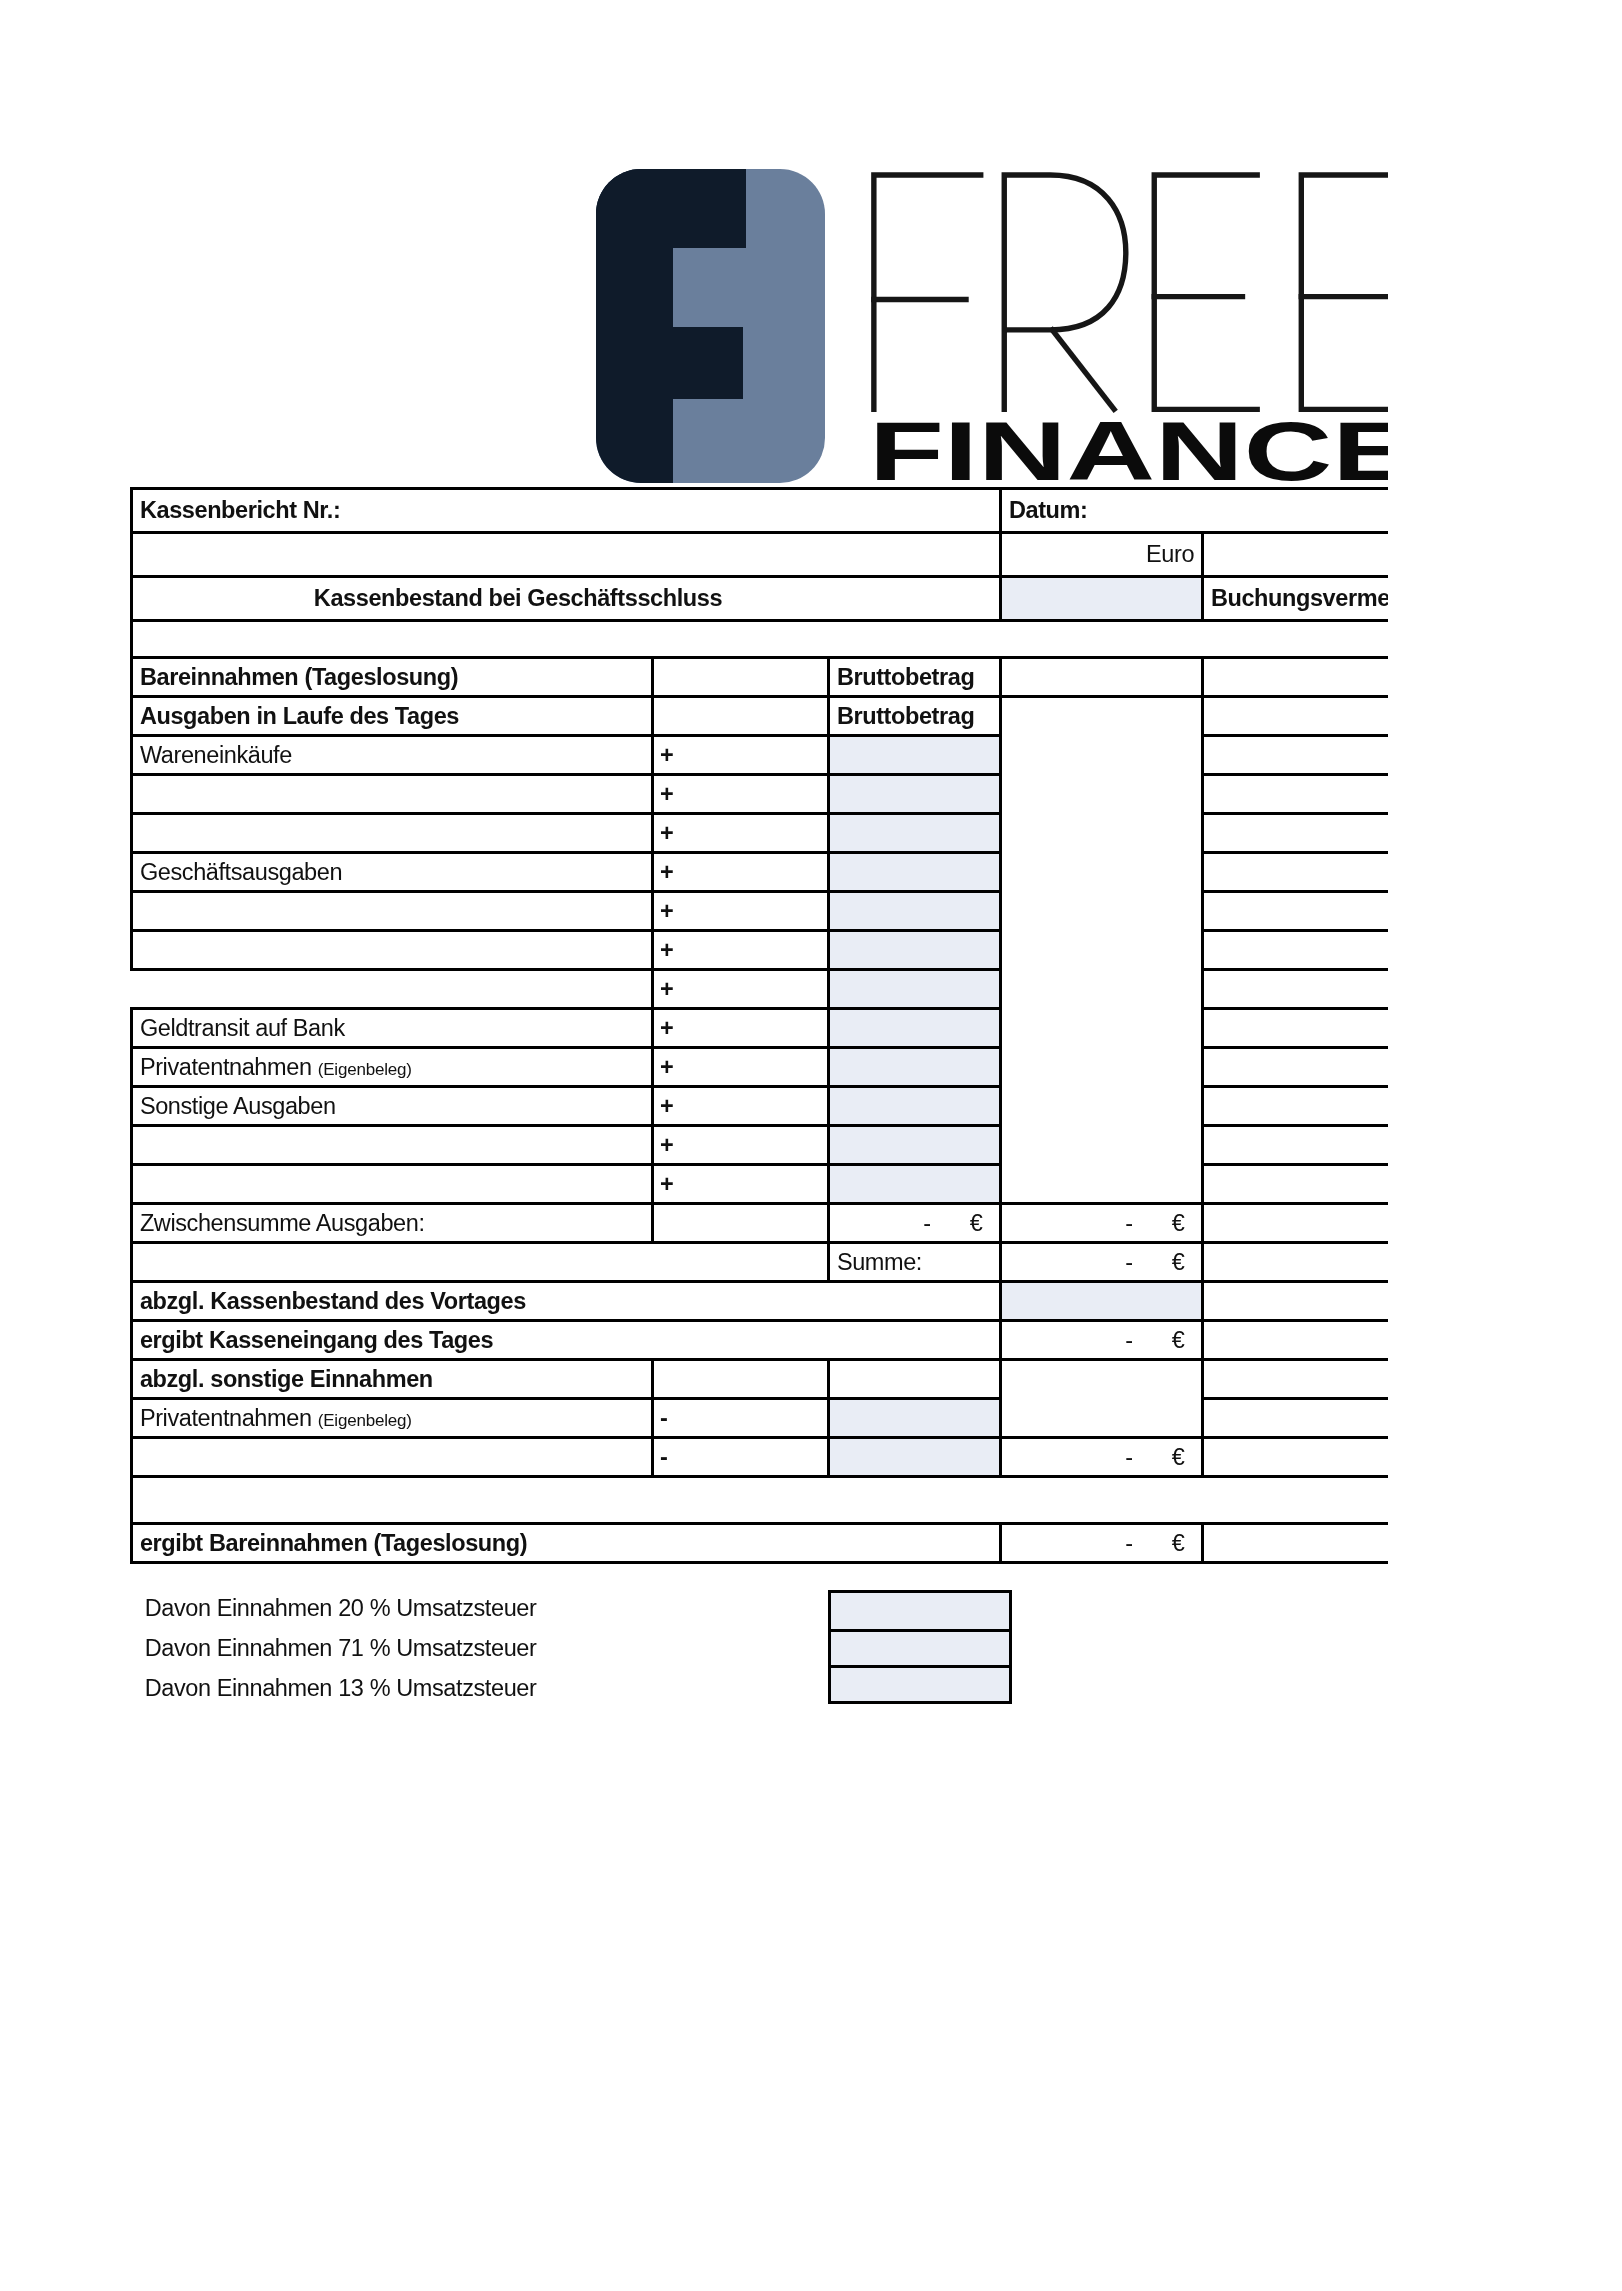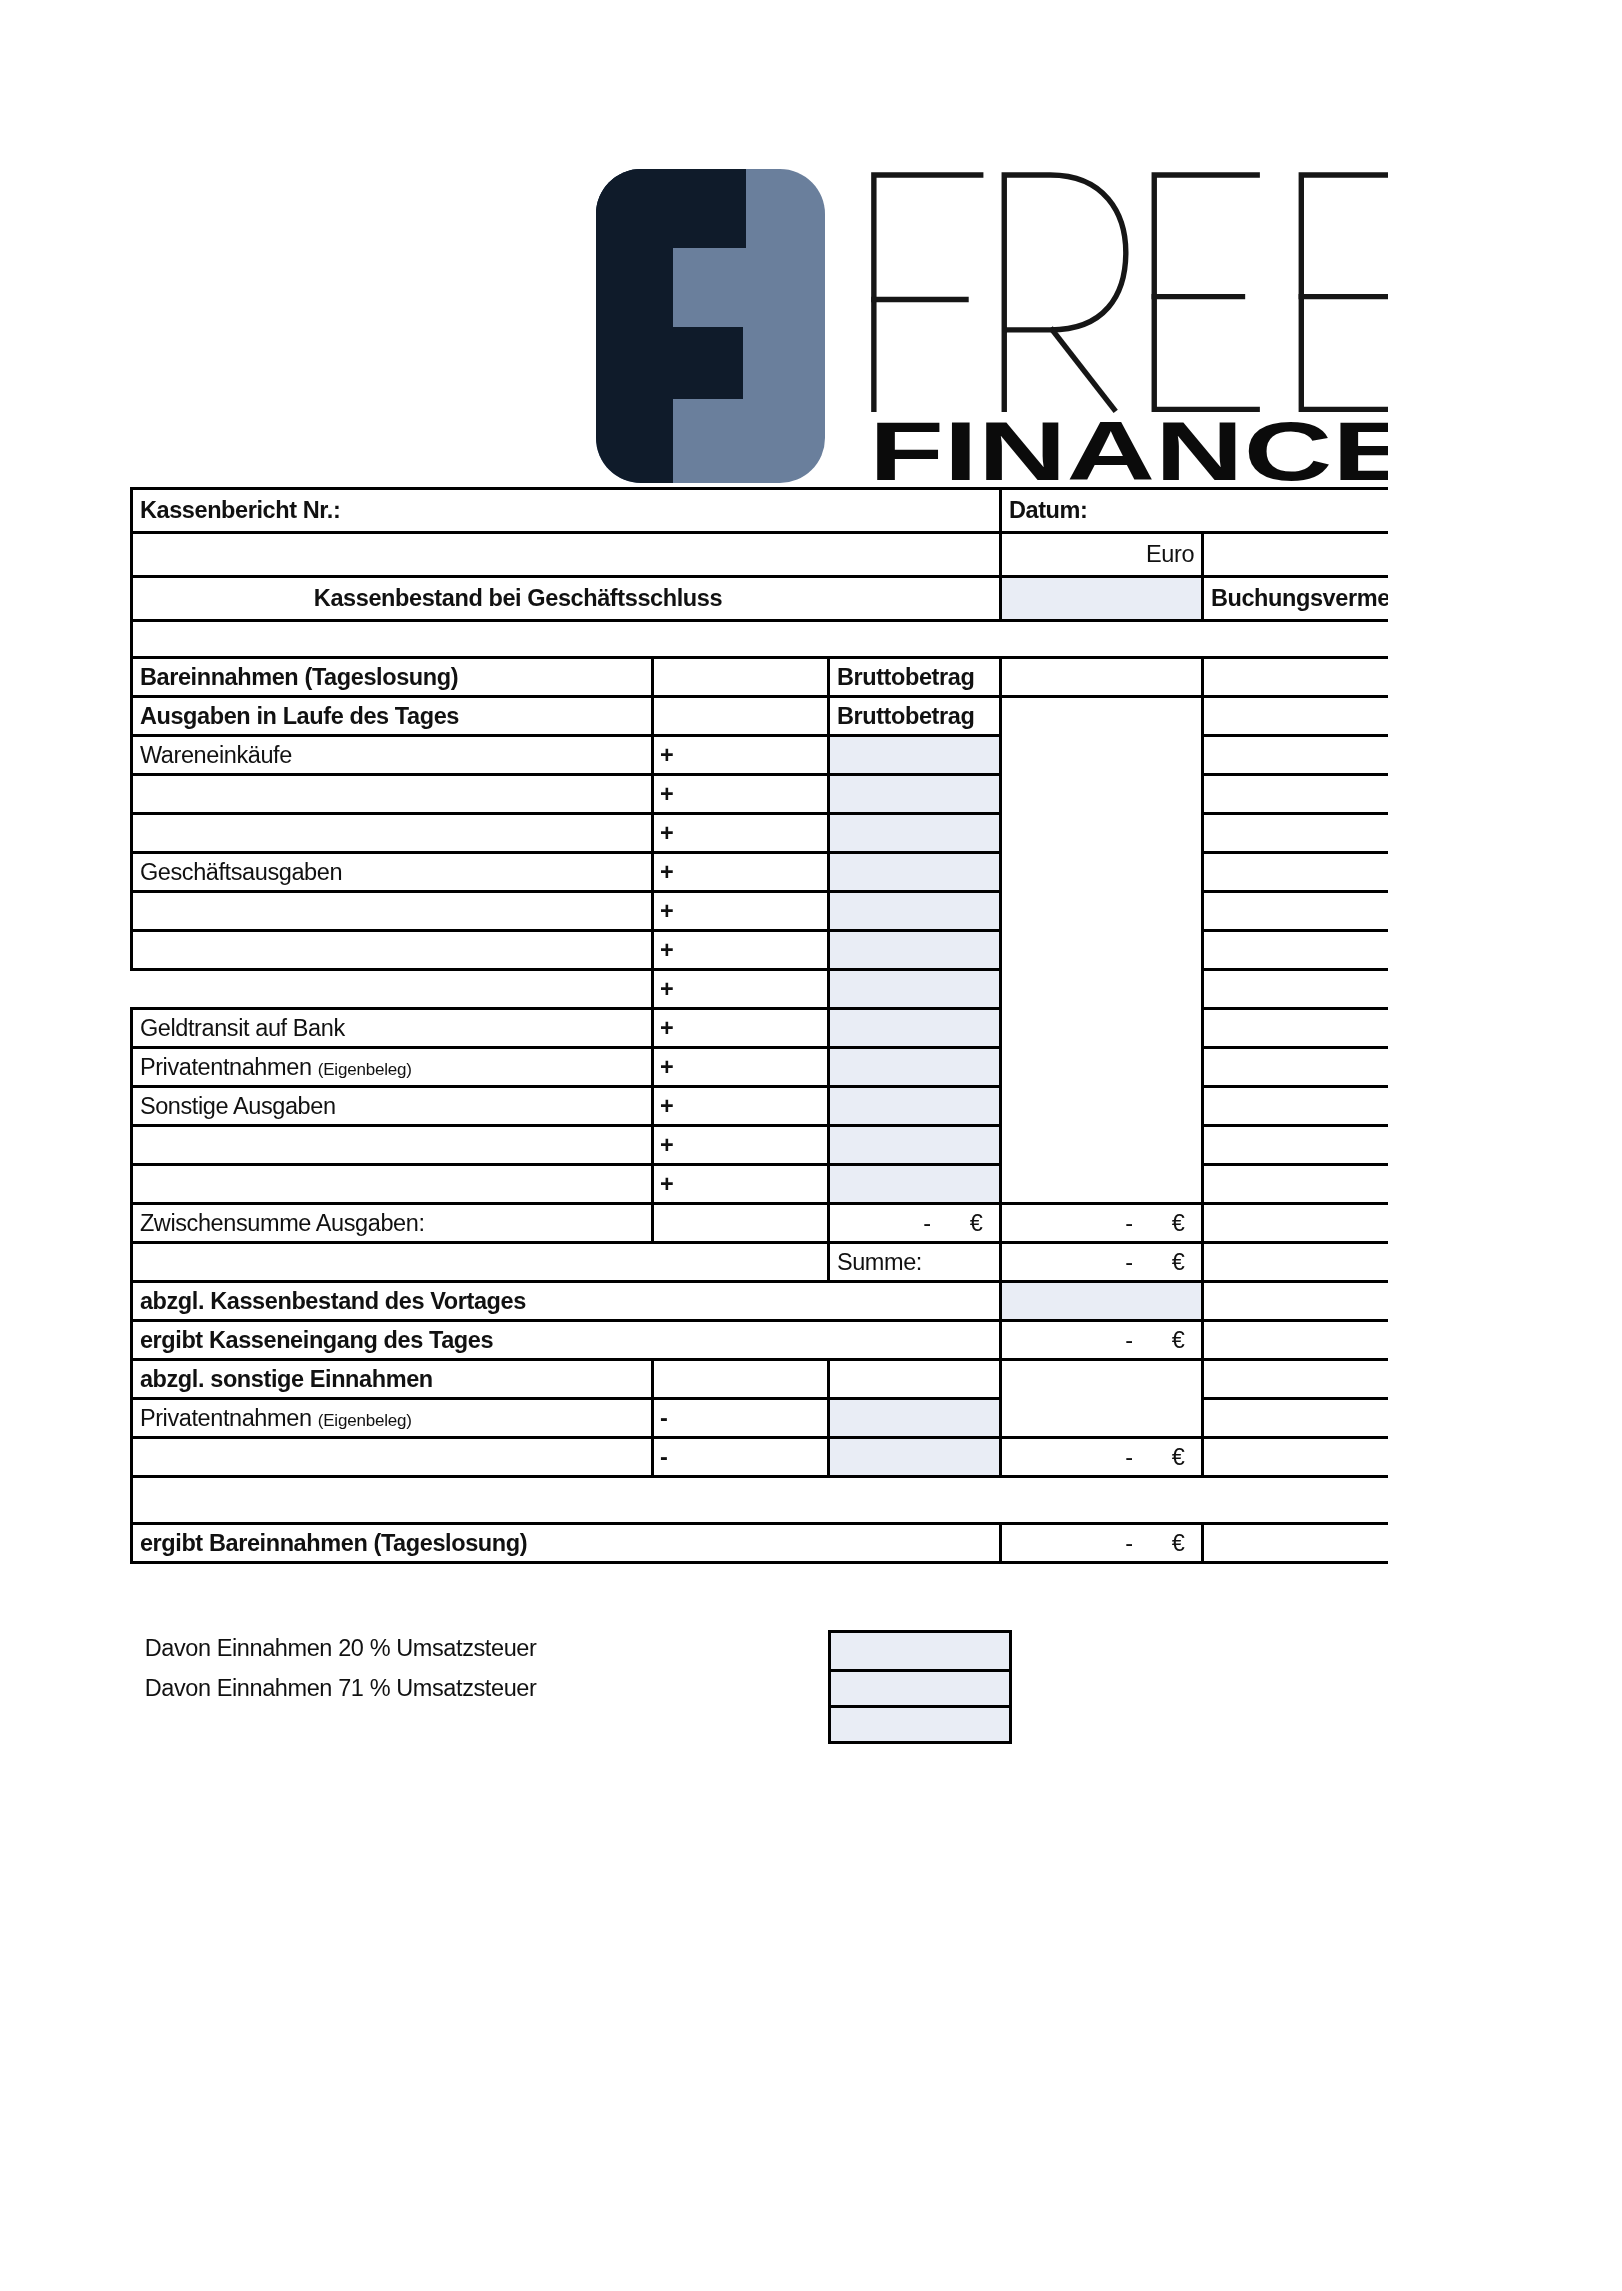--- a/index.html
+++ b/index.html
@@ -27,21 +27,21 @@
   .center { text-align:right; }
   .center-shift { text-align:center; padding-right:103px !important;margin-top:14px; }
   .shade { background:#e9edf5; }
   .nbl { border-left:none !important; }
   .sign-cell { font-weight:600; font-size:24.5px; padding-left:5.9px !important; }
   .sub { font-size:17px; letter-spacing:-0.2px; }
   .amt { display:flex; align-items:center; justify-content:flex-end;
          gap:39px; padding-right:9.8px; height:100%; font-size:23.5px; }
 
   
-  .tax { position:absolute; left:130px; top:1628px; width:1348px; height:137px; }
+  .tax { position:absolute; left:130px; top:1588px; width:1348px; height:137px; }
   .tax-label { height:40px; line-height:40px; padding-left:14.7px; font-size:23.5px;
                letter-spacing:-0.4px; color:#111; }
   .tax-boxes { position:absolute; left:698px; top:2px; width:184px;
                border:3.9px solid #000; }
   .tax-cell { height:36px; background:#e9edf5; }
   .tax-cell + .tax-cell { border-top:3.9px solid #000; }
 </style>
 </head>
 <body>
 
@@ -265,20 +265,21 @@
             </div>
           </td>
         <td></td>
       </tr>
     </tbody>
   </table>
 
   <div class="tax">
     <div class="tax-label">Davon Einnahmen 20 % Umsatzsteuer</div>
     <div class="tax-label">Davon Einnahmen 71 % Umsatzsteuer</div>
+    <div class="tax-label">Davon Einnahmen 13 % Umsatzsteuer</div>
     <div class="tax-boxes">
       <div class="tax-cell"></div>
       <div class="tax-cell"></div>
       <div class="tax-cell"></div>
     </div>
   </div>
 
 </div>
 
 

